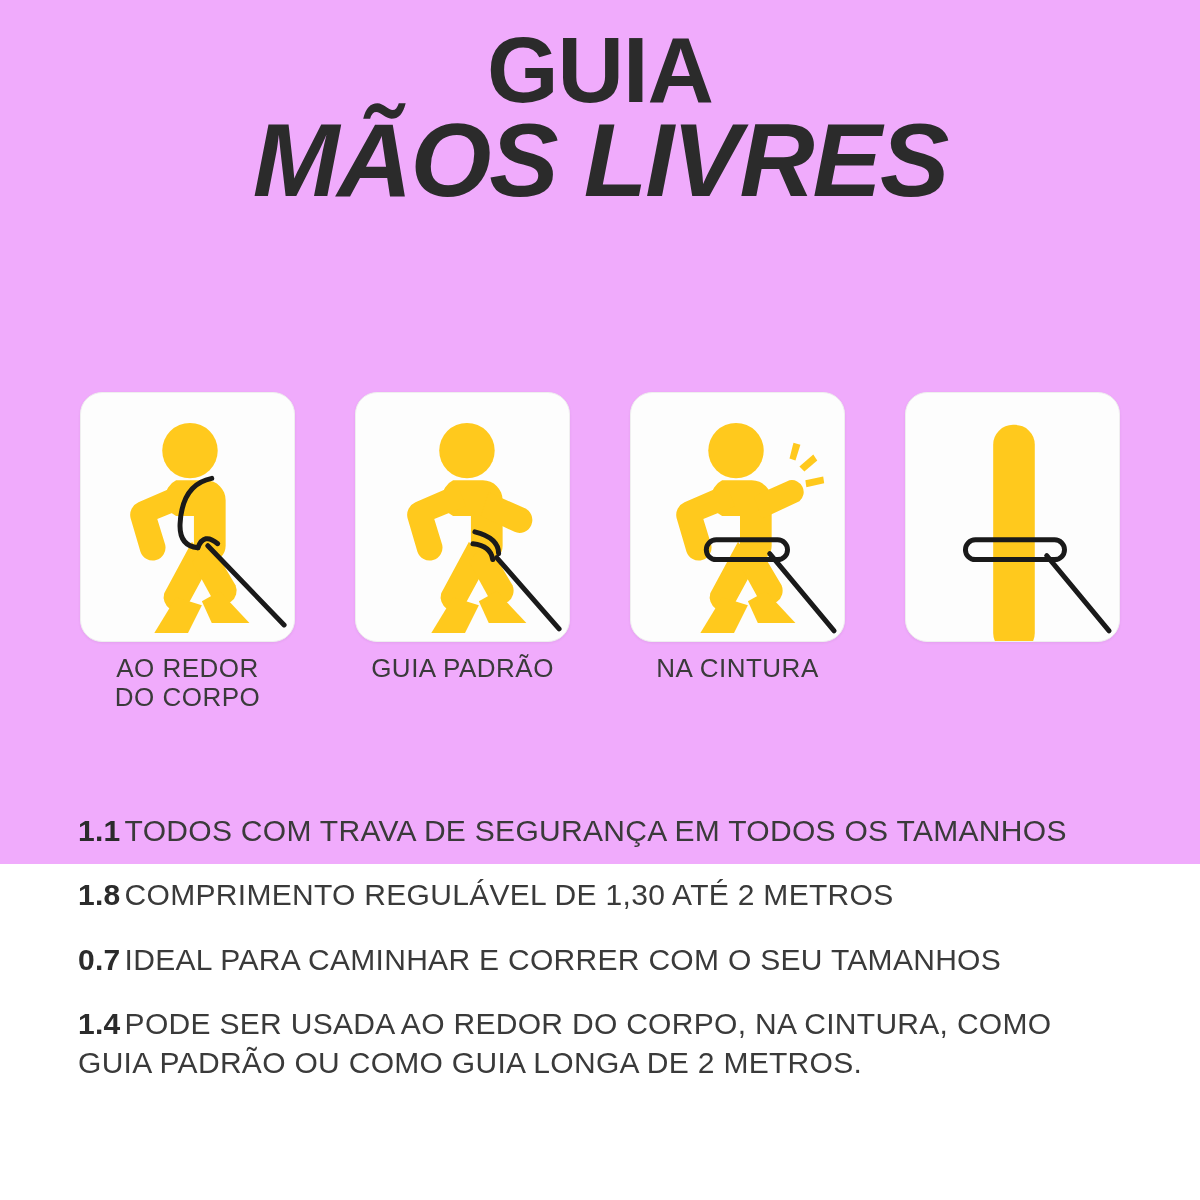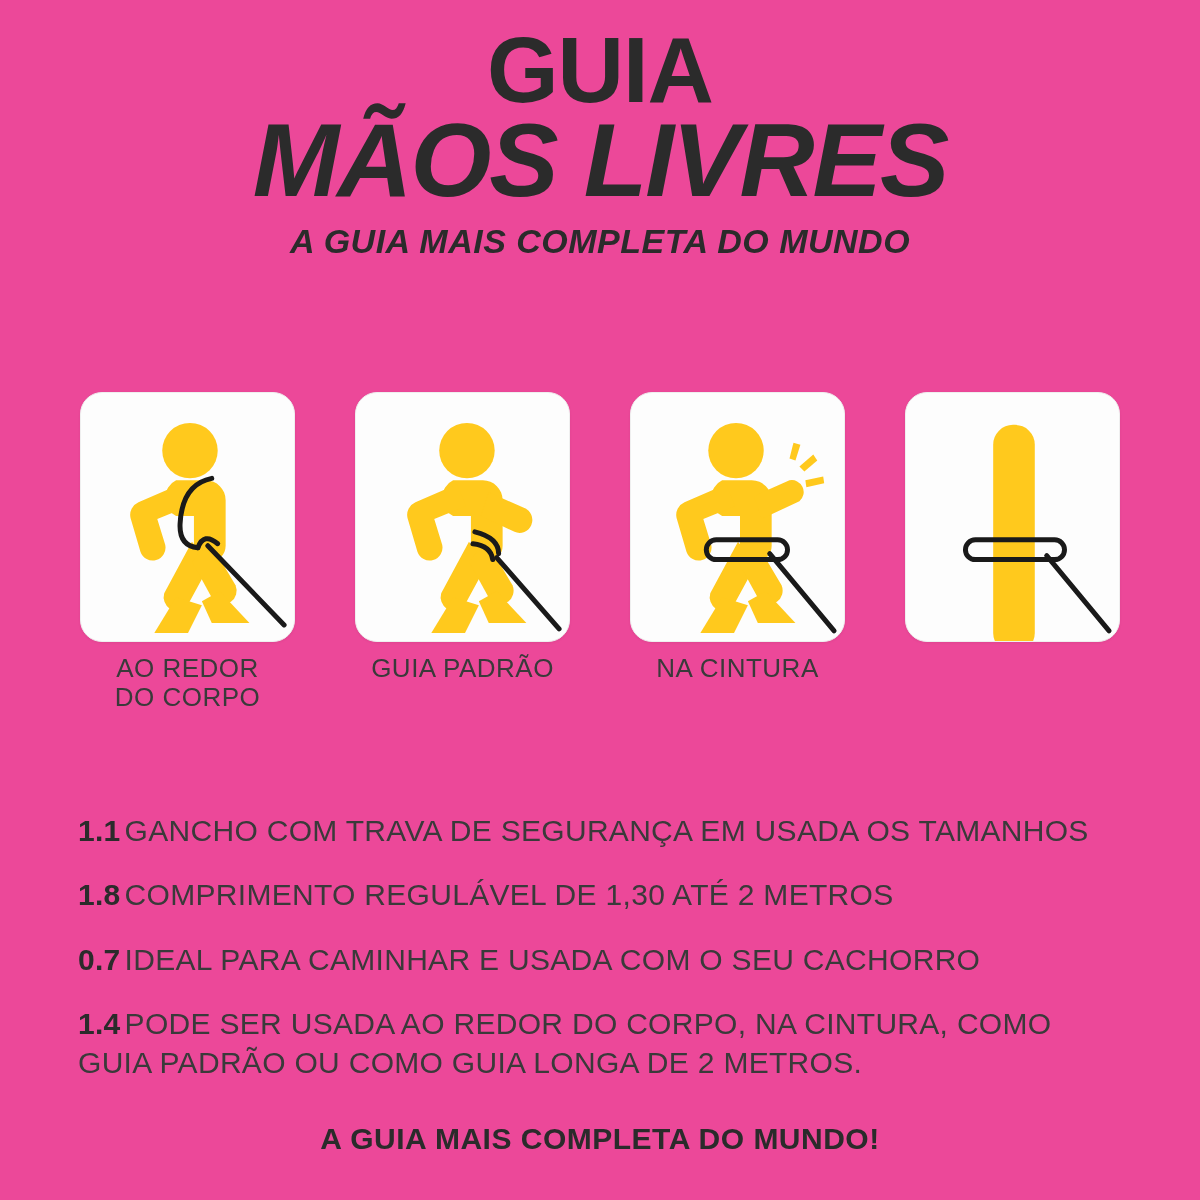--- a/index.html
+++ b/index.html
@@ -6,23 +6,23 @@
   html, body {
     width: 1200px;
     height: 1200px;
     background: #ffffff;
     font-family: "Liberation Sans", sans-serif;
     color: #262626;
     overflow: hidden;
   }
   .page {
     width: 1200px;
-    height: 1200px;
+    height: 864px;
     position: relative;
-    background: #ec4899;
+    background: #f0abfc;
   }
 
   
   .header {
     padding-top: 28px;
     text-align: center;
   }
   .title-line {
     font-weight: 800;
     font-size: 92px;
@@ -114,21 +114,20 @@
   }
 </style>
 </head>
 <body>
 
 <div class="page">
 
   <div class="header">
     <div class="title-line l1">GUIA</div>
     <div class="title-line l2">MÃOS LIVRES</div>
-    <div class="subtitle">A GUIA MAIS COMPLETA DO MUNDO</div>
   </div>
 
   <div class="cards">
 
     <div class="card-wrap">
       <div class="card">
         <svg viewBox="0 0 215 250">
           <g fill="#FFC91D">
             <circle cx="110" cy="58" r="28"></circle>
             <path d="M96 88 h30 a20 20 0 0 1 20 20 v46 a16 16 0 0 1 -32 0 v-30 h-18 a20 20 0 0 1 0 -36 z"></path>
@@ -206,28 +205,27 @@
             <path d="M142 164 L205 240"></path>
           </g>
         </svg>
       </div>
     </div>
 
   </div>
 
   <div class="features">
     <div class="feature">
-      <span class="num">1.1</span><span>GANCHO COM TRAVA DE SEGURANÇA EM USADA OS TAMANHOS</span>
+      <span class="num">1.1</span><span>TODOS COM TRAVA DE SEGURANÇA EM TODOS OS TAMANHOS</span>
     </div>
     <div class="feature">
       <span class="num">1.8</span><span>COMPRIMENTO REGULÁVEL DE 1,30 ATÉ 2 METROS</span>
     </div>
     <div class="feature">
-      <span class="num">0.7</span><span>IDEAL PARA CAMINHAR E USADA COM O SEU CACHORRO</span>
+      <span class="num">0.7</span><span>IDEAL PARA CAMINHAR E CORRER COM O SEU TAMANHOS</span>
     </div>
     <div class="feature last">
       <span class="num">1.4</span><span>PODE SER USADA AO REDOR DO CORPO, NA CINTURA, COMO GUIA PADRÃO OU COMO GUIA LONGA DE 2 METROS.</span>
     </div>
   </div>
 
-  <div class="footer">A GUIA MAIS COMPLETA DO MUNDO!</div>
 
 </div>
 
 </body></html>

